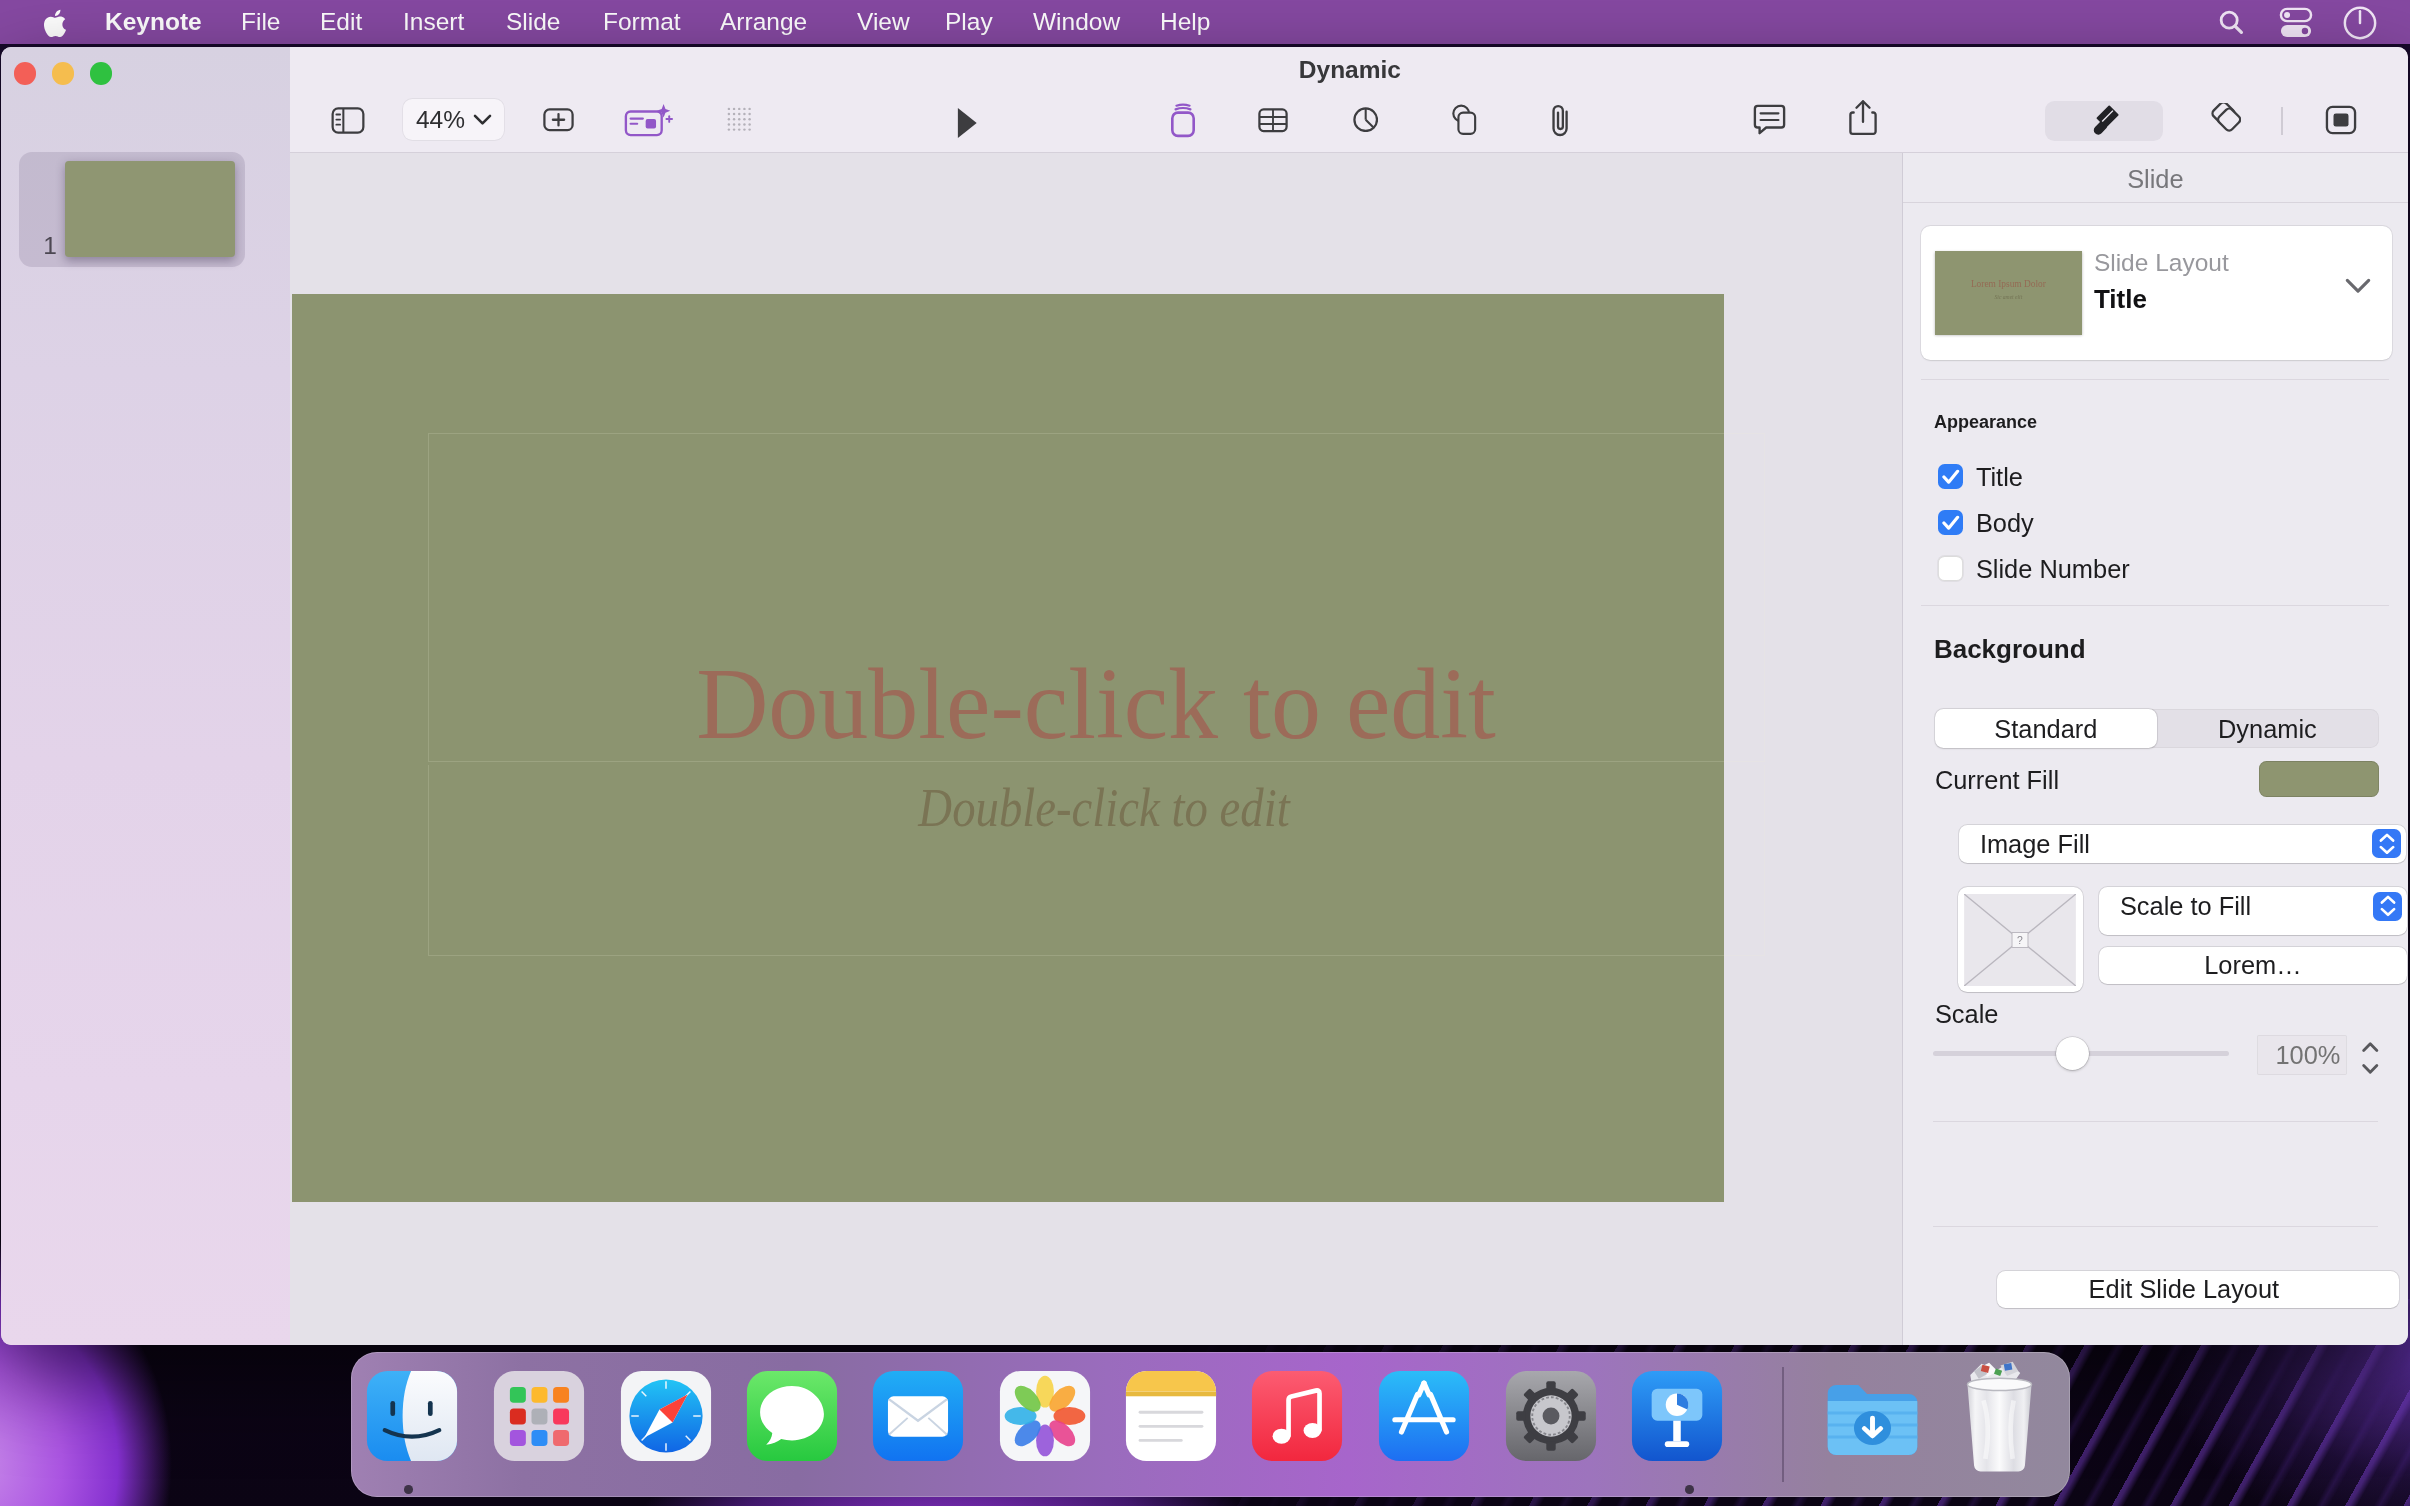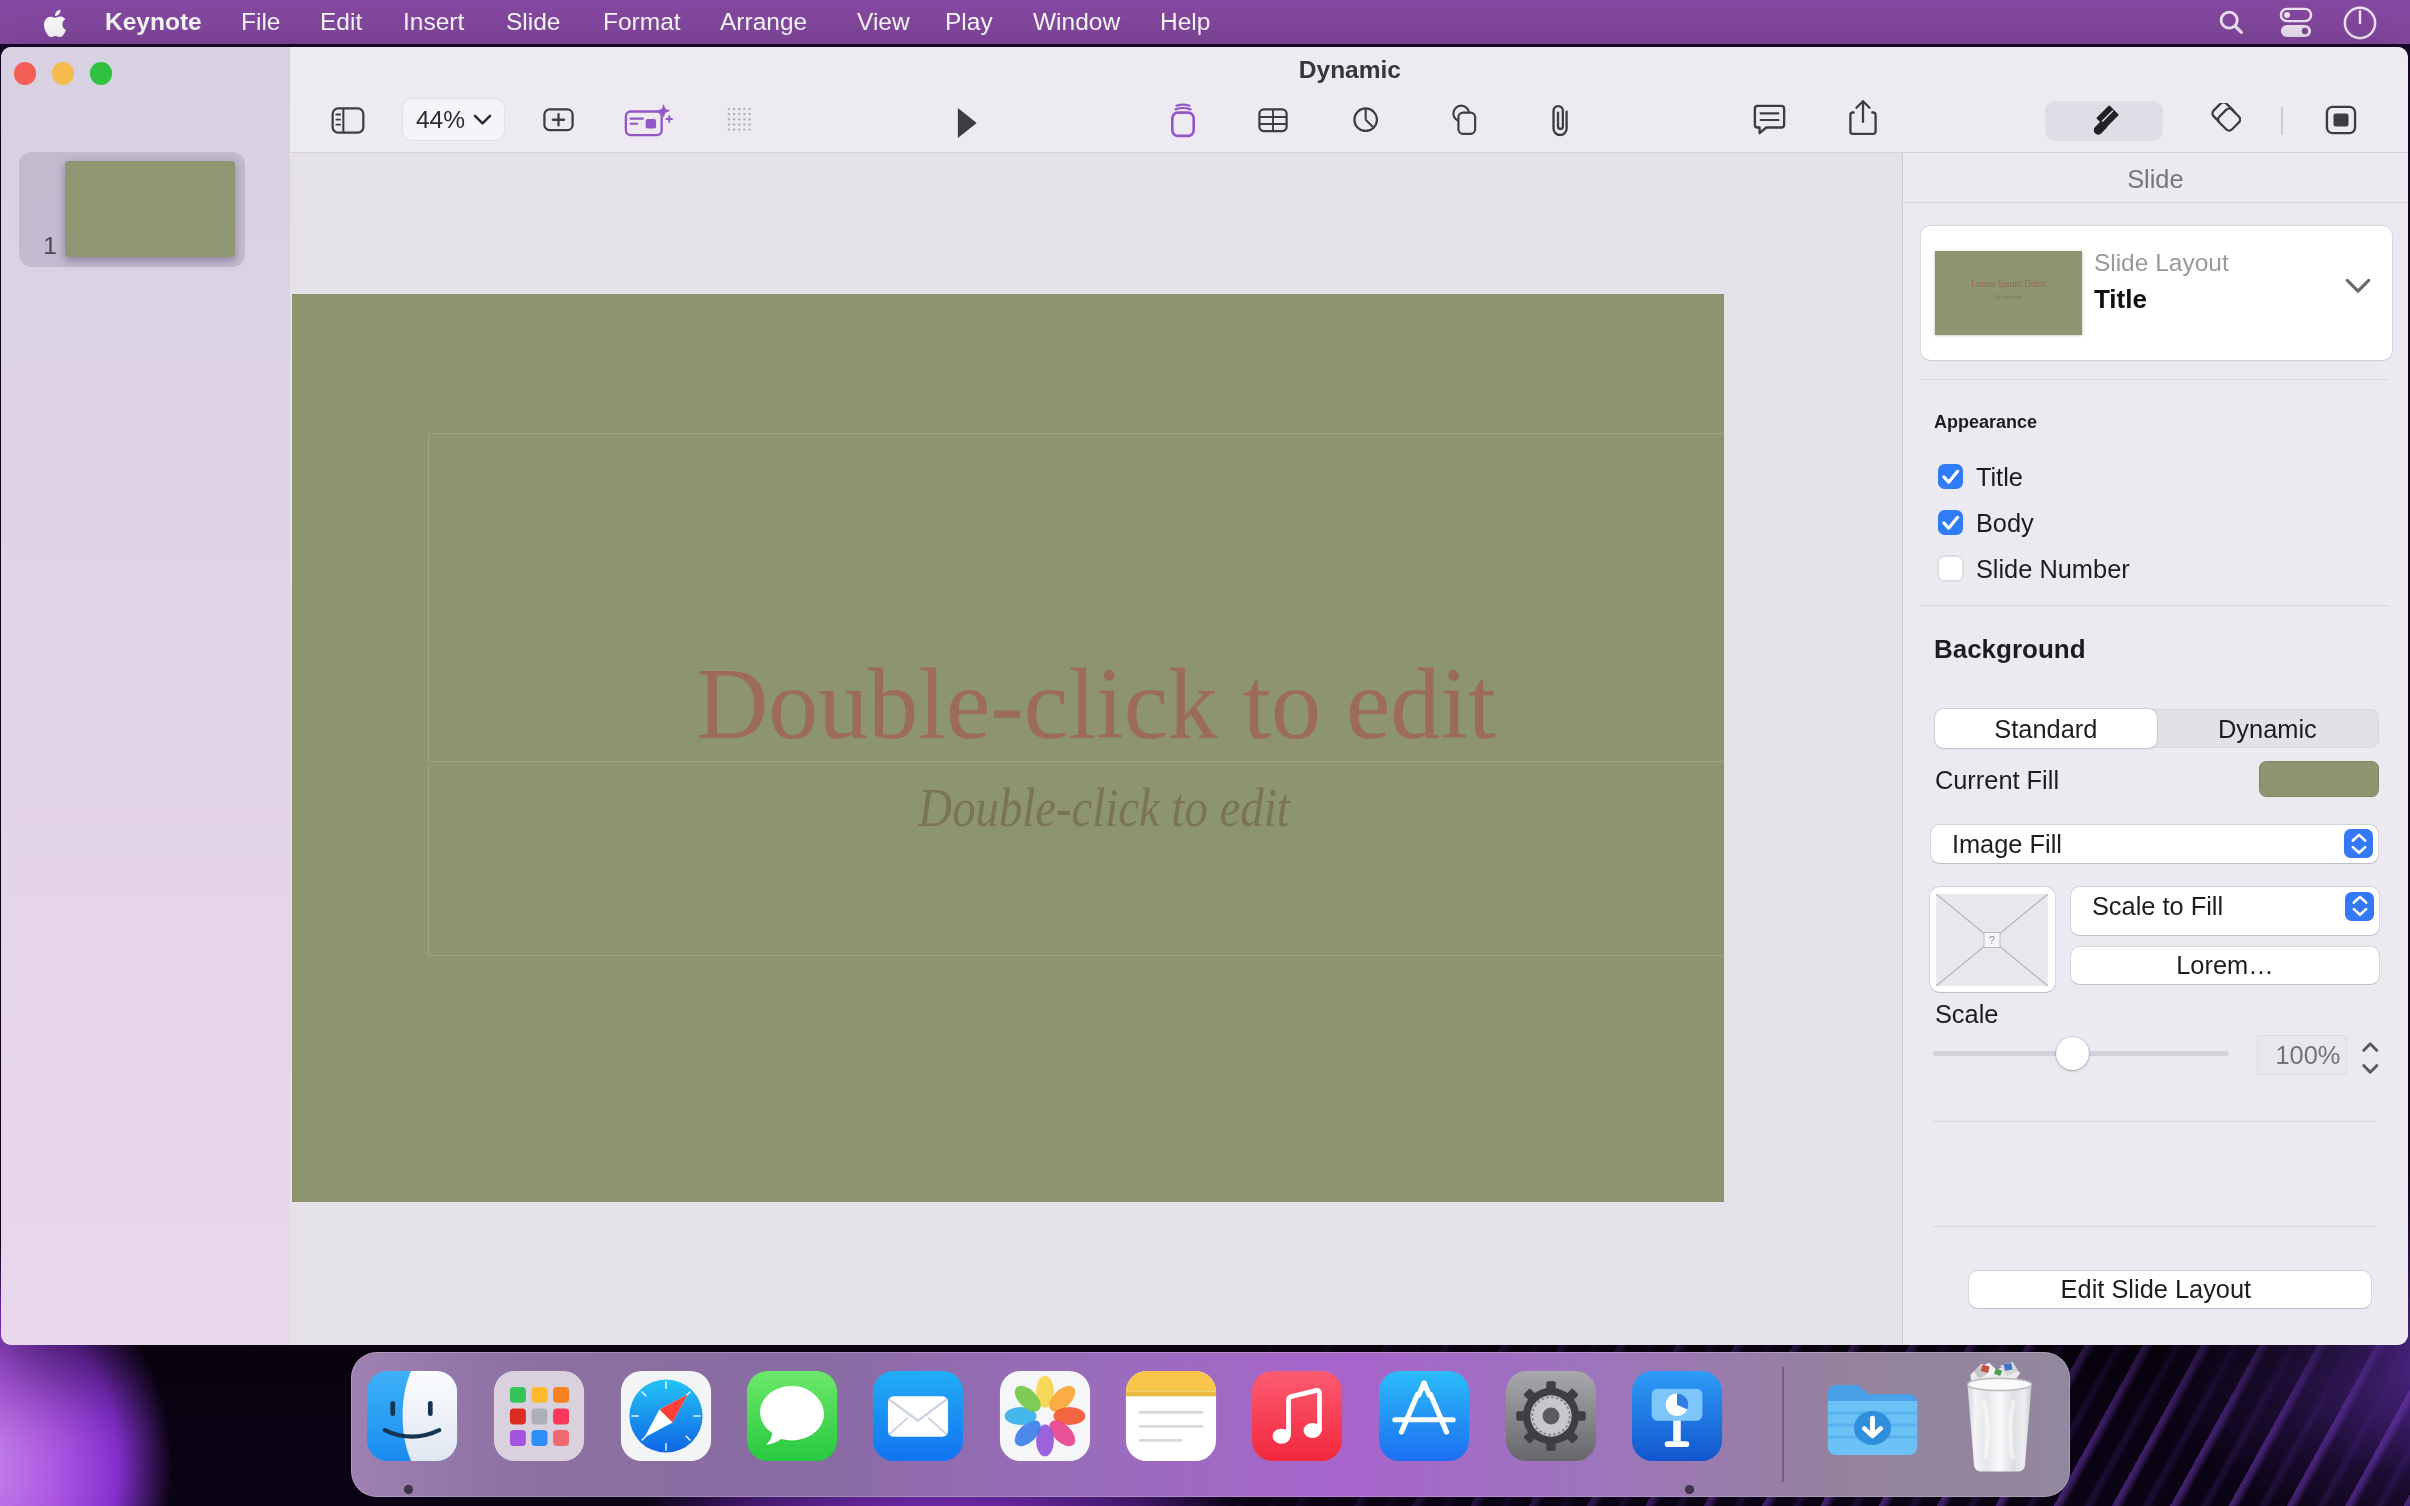--- a/index.html
+++ b/index.html
@@ -40,21 +40,21 @@
 
   .tl { width:22.6px; height:22.6px; border-radius:50%; top:15px; }
 
   
   #slide { left:291px; top:248px; width:1432px; height:908px; background:#8c9470; }
   .tbox { border:0.9px solid rgba(240,240,220,0.16); }
 
   
   .hairline { background:#d8d4dc; height:0.9px; }
   .card { background:#ffffff; border-radius:9.4px; box-shadow:0 0 0 0.9px rgba(0,0,0,0.06), 0 0.9px 1.9px rgba(0,0,0,0.08); }
-  .wbtn { background:#ffffff; border-radius:8.5px; box-shadow:0 0 0 0.9px rgba(0,0,0,0.09), 0 0.9px 0.9px rgba(0,0,0,0.1); }
+  .wbtn { background:#ffffff; border-radius:8.5px; box-shadow:0 0 0 0.9px rgba(0,0,0,0.09), 0 0.9px 0.9px rgba(0,0,0,0.1);margin-left:28px; }
   .chk { width:25.4px; height:25.4px; border-radius:6.6px; }
   .chk.on { background:#2f7cf6; }
   .chk.off { background:#ffffff; box-shadow:0 0 0 0.9px rgba(0,0,0,0.14) inset, 0 0 0 0.9px rgba(0,0,0,0.05); }
   .stepper { width:29px; height:29px; border-radius:6.6px; background:#3478f6; }
 
   
   #dock { left:351px; top:1352px; width:1719px; height:145px; border-radius:26px;
     background:linear-gradient(90deg, #9f80b2 0%, #8d71a3 10%, #886ca2 26%, #9a6cbd 44%, #a765cb 58%, #9d74bd 72%, #95819e 86%, #92889d 100%);
     box-shadow: inset 0 0 0 0.9px rgba(255,255,255,0.22); }
   .dicon { position:absolute; top:1370px; width:92px; height:92px; }

